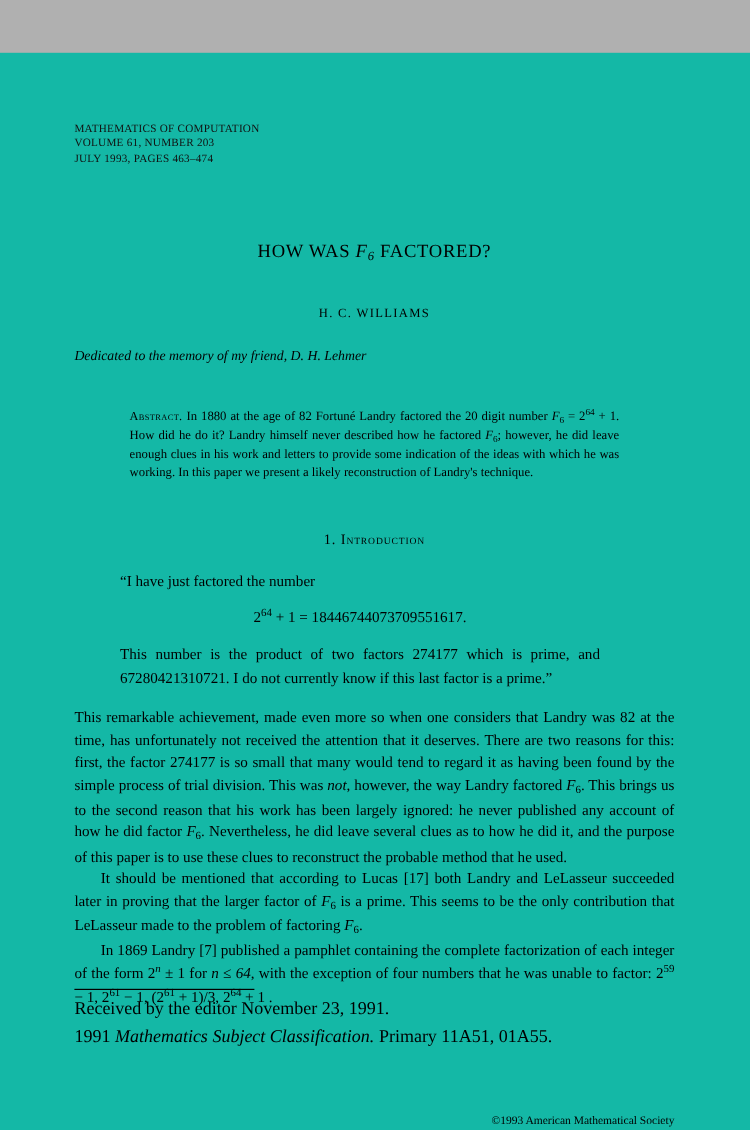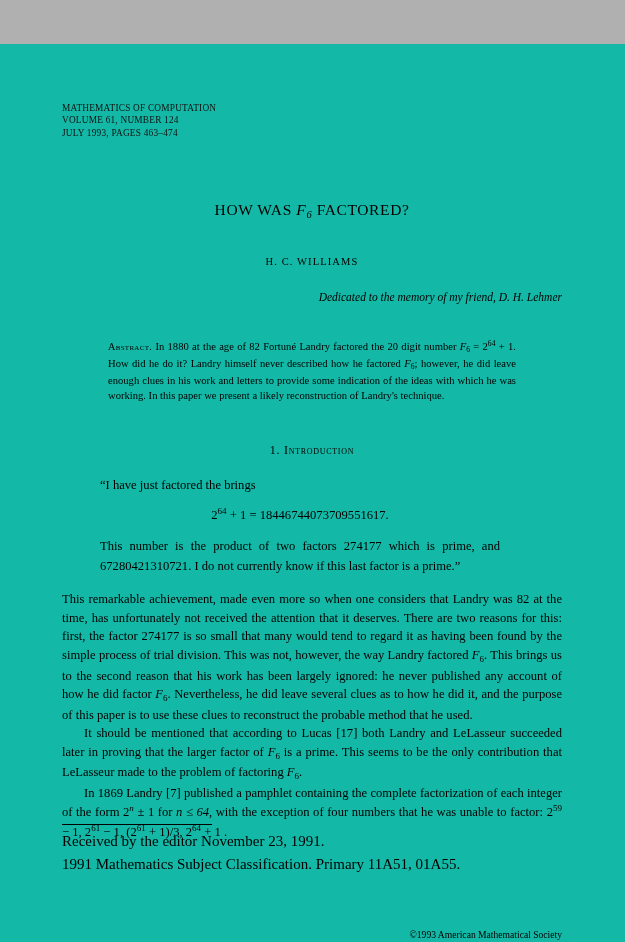--- a/index.html
+++ b/index.html
@@ -50,21 +50,21 @@
   .sub { font-size: 10.5px; vertical-align: -0.28em; font-style: italic; }
 
   .author {
     text-align: center;
     font-size: 10.5px;
     letter-spacing: 1.1px;
     margin-top: 36px;
     color: #000;
   }
   .dedication {
-    text-align: right;
+    text-align: left;
     font-size: 11.5px;
     font-style: italic;
     margin-top: 24px;
     color: #000;
   }
 
   
   .abstract {
     margin: 36px 46px 0 46px;
     font-size: 10.6px;
@@ -110,21 +110,21 @@
   .quote-line { margin: 0; }
   .display-eq {
     text-align: center;
     margin: 10px 0 12px 0;
     font-size: 12.6px;
   }
   .gap-top { margin-top: 12px; }
 
   sup.exp { font-size: 0.72em; vertical-align: 0.55em; }
   sub.idx { font-size: 0.72em; vertical-align: -0.28em; }
-  .it { }
+  .it { font-style: italic; }
   .math { font-style: italic; }
 
   
   .footnotes {
     position: absolute;
     left: 62px;
     top: 780px;
     width: 500px;
     font-size: 15px;
     line-height: 1.55;
@@ -158,21 +158,21 @@
 </style>
 </head>
 <body>
 
 <div class="page">
 
   <div class="content">
 
     <div class="journal-header">
       <div>MATHEMATICS OF COMPUTATION</div>
-      <div>VOLUME 61, NUMBER 124</div>
+      <div>VOLUME 61, NUMBER 203</div>
       <div>JULY 1993, PAGES 463–474</div>
     </div>
 
     <div class="title">
       <span>HOW WAS </span><span class="ital">F</span><span class="sub">6</span><span> FACTORED?</span>
     </div>
 
     <div class="author">H. C. WILLIAMS</div>
 
     <div class="dedication">Dedicated to the memory of my friend, D. H. Lehmer</div>
@@ -184,21 +184,21 @@
 
     <div class="section-head">
       <span>1.</span>
       <span>Introduction</span>
     </div>
 
     <div class="body">
 
 
       <div class="quote-block">
-        <p class="quote-line">“I have just factored the brings</p>
+        <p class="quote-line">“I have just factored the number</p>
         <div class="display-eq">
           <span>2</span><sup class="exp">64</sup><span> + 1 = 18446744073709551617.</span>
         </div>
         <p class="quote-line">This number is the product of two factors 274177 which is prime, and 67280421310721. I do not currently know if this last factor is a prime.”</p>
       </div>
 
       <p class="noindent gap-top">
         <span>This remarkable achievement, made even more so when one considers that Landry was 82 at the time, has unfortunately not received the attention that it deserves. There are two reasons for this: first, the factor 274177 is so small that many would tend to regard it as having been found by the simple process of trial division. This was </span><span class="it">not</span><span>, however, the way Landry factored </span><span class="math">F</span><sub class="idx">6</sub><span>. This brings us to the second reason that his work has been largely ignored: he never published any account of how he did factor </span><span class="math">F</span><sub class="idx">6</sub><span>. Nevertheless, he did leave several clues as to how he did it, and the purpose of this paper is to use these clues to reconstruct the probable method that he used.</span>
       </p>
 

